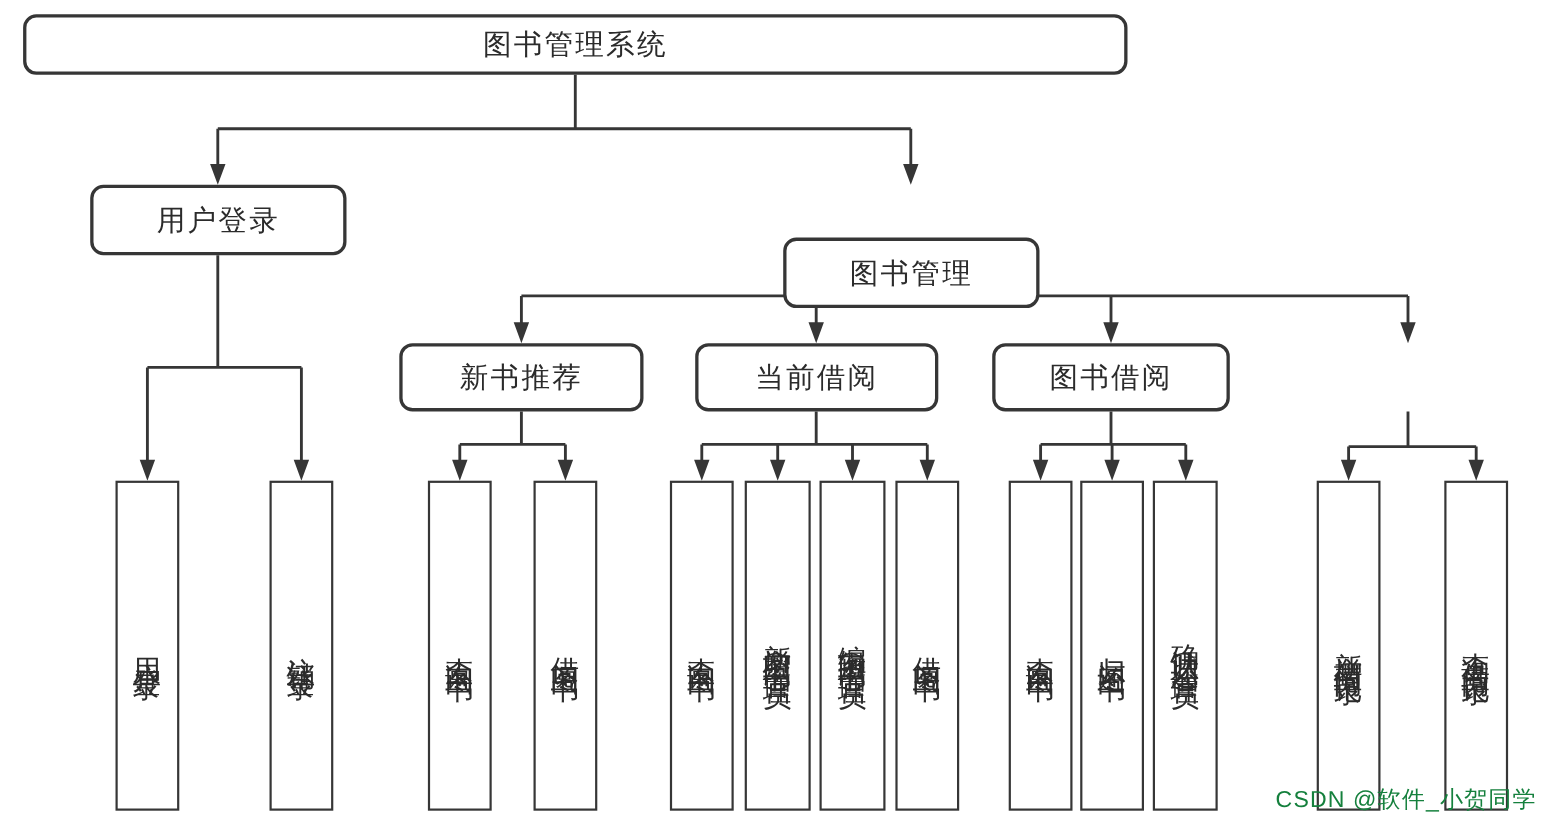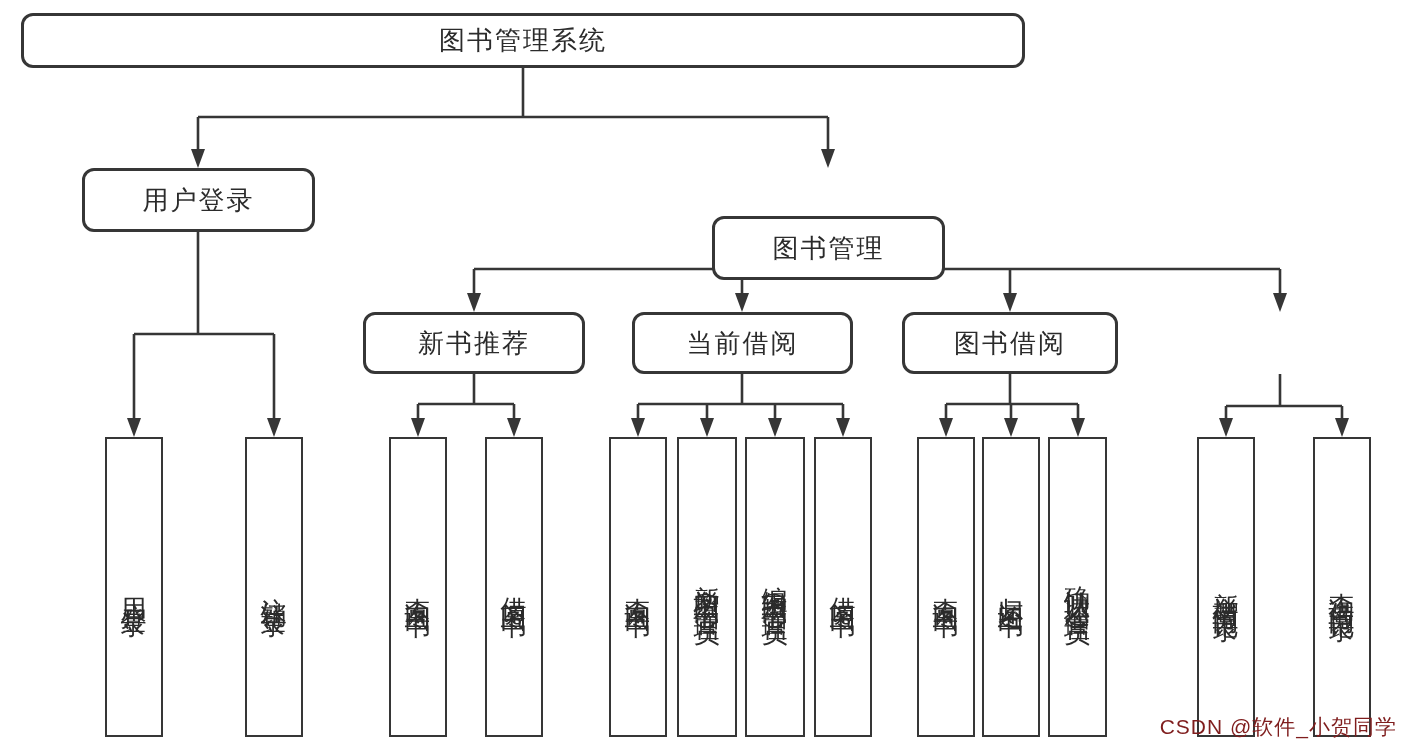--- a/index.html
+++ b/index.html
@@ -71,21 +71,21 @@
   .leaf-10 { left: 982px;  width: 58px; }
   .leaf-11 { left: 1048px; width: 59px; }
   .leaf-12 { left: 1197px; width: 58px; }
   .leaf-13 { left: 1313px; width: 58px; }
   .watermark {
     position: absolute;
     right: 8px;
     bottom: 6px;
     font-size: 21px;
     letter-spacing: 1px;
-    color: #7f1d1d;
+    color: #15803d;
     z-index: 10;
     white-space: nowrap;
   }
 </style>
 </head>
 <body>
 
 <div id="canvas">
 
   <svg id="connectors" viewBox="0 0 1405 747" xmlns="http://www.w3.org/2000/svg">

